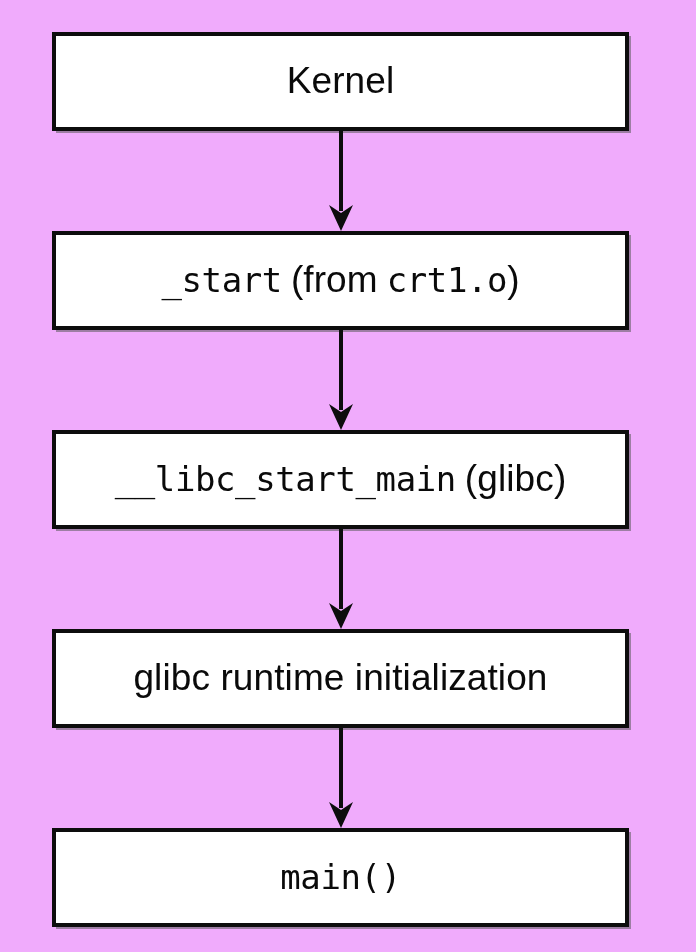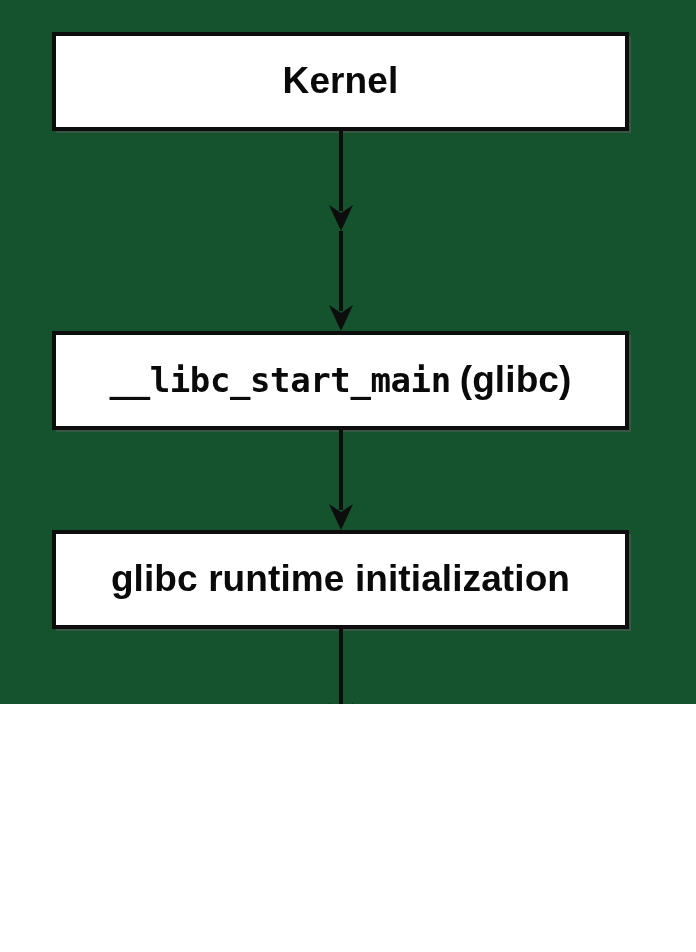--- a/index.html
+++ b/index.html
@@ -3,25 +3,24 @@
 <meta charset="utf-8">
 <style>
   html, body {
     margin: 0;
     padding: 0;
     background: #ffffff;
   }
   #page {
     position: relative;
     width: 696px;
-    height: 704px;
-    background: #14532d;
+    height: 952px;
+    background: #f0abfc;
     overflow: hidden;
     font-family: "Liberation Sans", sans-serif;
-    font-weight: bold;
   }
   .flow {
     position: absolute;
     left: 52px;
     top: 32px;
     width: 577px;
   }
   .node {
     position: relative;
     box-sizing: border-box;
@@ -75,20 +74,23 @@
   <div class="flow" id="flow">
       <div class="node">
         <div class="node-label"><span class="prose">Kernel</span></div>
       </div>
       <div class="connector">
         <svg width="28" height="100" viewBox="0 0 28 100">
           <rect x="12" y="0" width="4" height="80" fill="#0d0d0d"></rect>
           <path d="M 2 74 L 14 100 L 26 74 L 14 82 Z" fill="#0d0d0d"></path>
         </svg>
       </div>
+      <div class="node">
+        <div class="node-label"><span class="code">_start</span><span class="sp"></span><span class="prose">(from</span><span class="sp"></span><span class="code">crt1.o</span><span class="prose">)</span></div>
+      </div>
       <div class="connector">
         <svg width="28" height="100" viewBox="0 0 28 100">
           <rect x="12" y="0" width="4" height="80" fill="#0d0d0d"></rect>
           <path d="M 2 74 L 14 100 L 26 74 L 14 82 Z" fill="#0d0d0d"></path>
         </svg>
       </div>
       <div class="node">
         <div class="node-label"><span class="code">__libc_start_main</span><span class="sp"></span><span class="prose">(glibc)</span></div>
       </div>
       <div class="connector">
@@ -99,14 +101,17 @@
       </div>
       <div class="node">
         <div class="node-label"><span class="prose">glibc runtime initialization</span></div>
       </div>
       <div class="connector">
         <svg width="28" height="100" viewBox="0 0 28 100">
           <rect x="12" y="0" width="4" height="80" fill="#0d0d0d"></rect>
           <path d="M 2 74 L 14 100 L 26 74 L 14 82 Z" fill="#0d0d0d"></path>
         </svg>
       </div>
+      <div class="node">
+        <div class="node-label"><span class="code">main()</span></div>
+      </div>
     </div>
 </div>
 
 </body></html>

